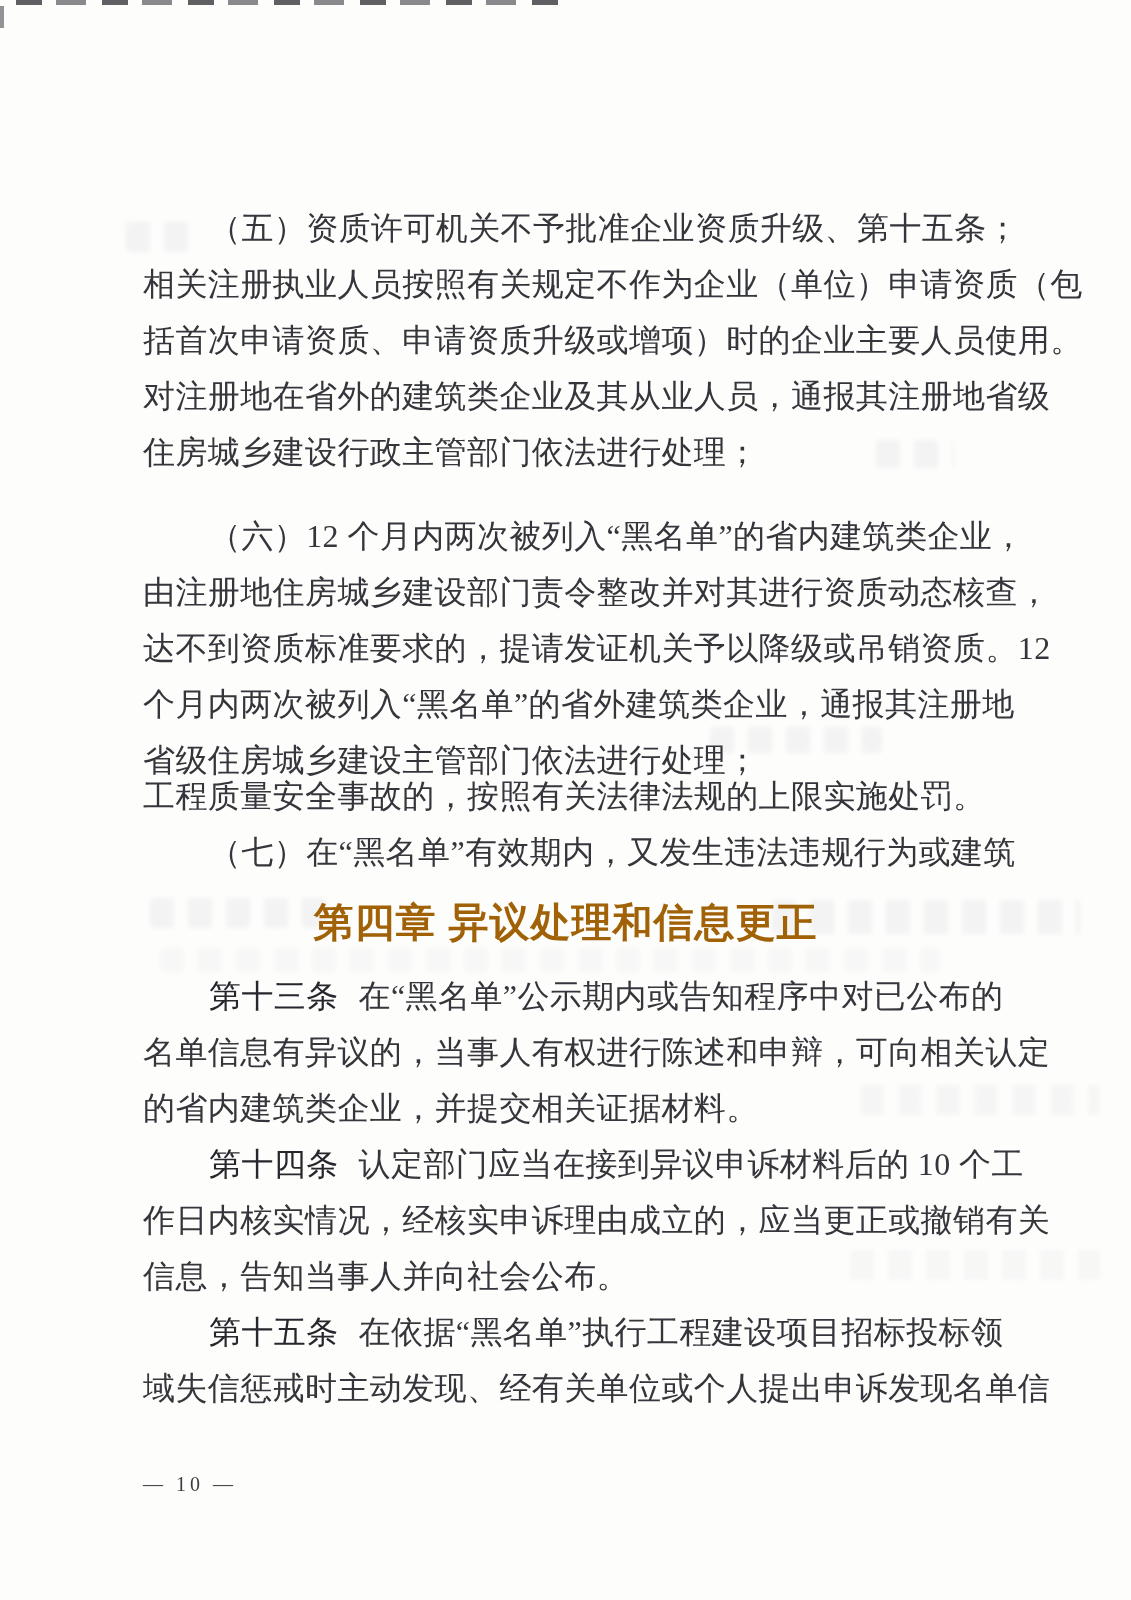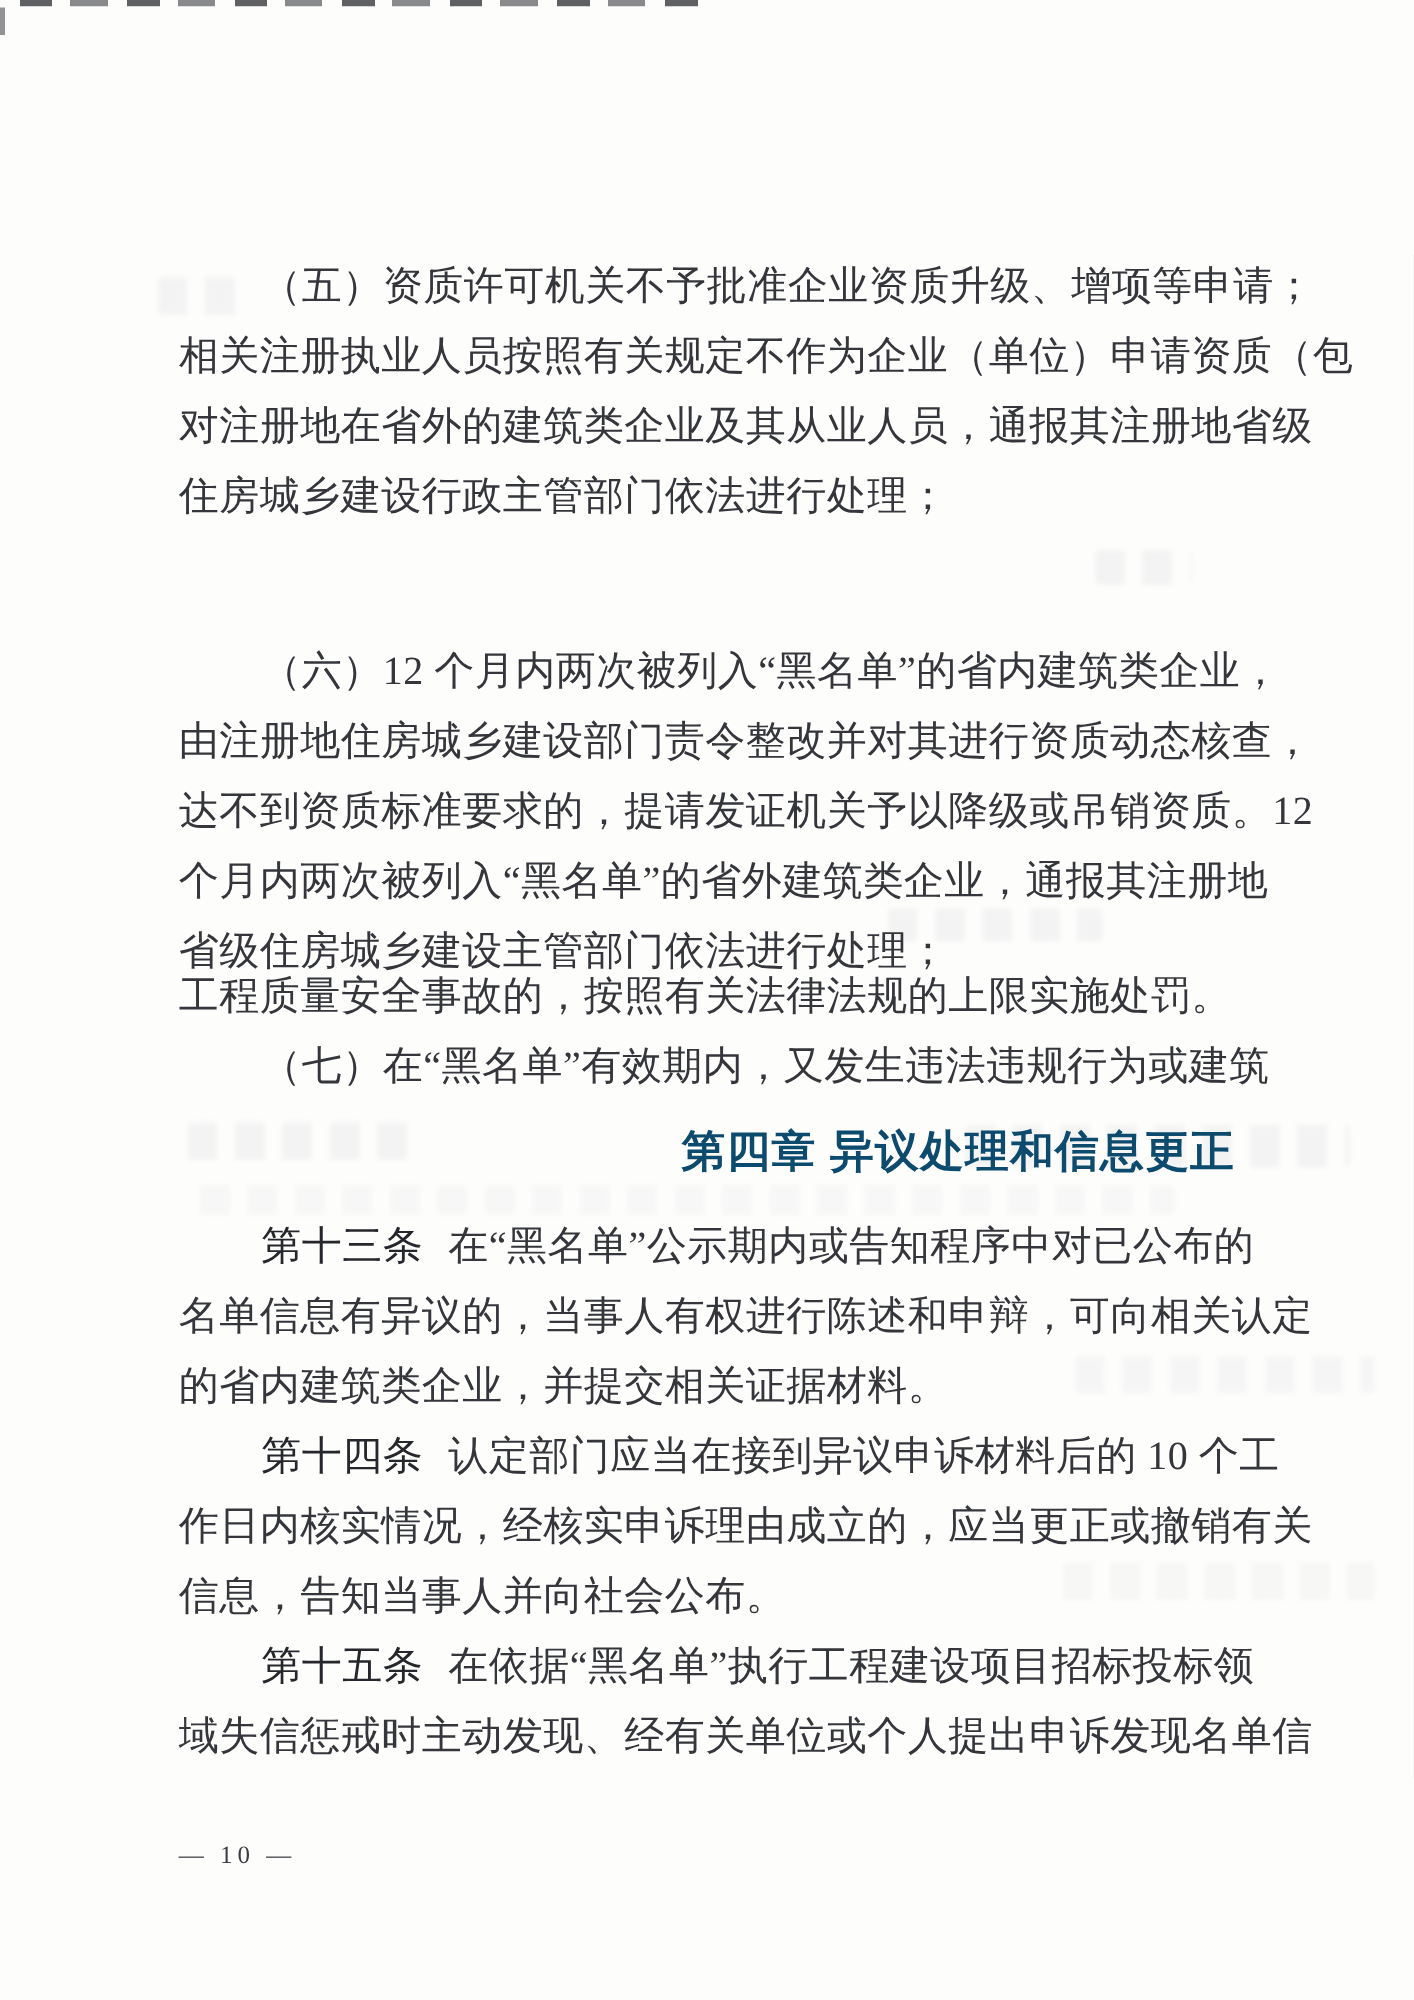--- a/index.html
+++ b/index.html
@@ -68,26 +68,26 @@
     color: #26272c;
     margin-right: 20px;
   }
   .chapter-heading {
     position: absolute;
     left: 143px;
     width: 845px;
     top: 894px;
     height: 56px;
     line-height: 56px;
-    text-align: right;
+    text-align: center;
     font-family: "Liberation Sans", sans-serif;
     font-weight: 700;
-    font-size: 35px;
+    font-size: 40px;
     letter-spacing: 1px;
-    color: #0c4a6e;
+    color: #a16207;
   }
   .page-number {
     position: absolute;
     left: 143px;
     top: 1462px;
     height: 44px;
     line-height: 44px;
     font-size: 20px;
     letter-spacing: 4px;
     color: #3c3d42;
@@ -104,22 +104,23 @@
   <div class="ghost" style="top:222px; left:126px; width:64px; height:30px;"></div>
   <div class="ghost" style="top:440px; left:876px; width:78px; height:28px;"></div>
   <div class="ghost" style="top:727px; left:710px; width:172px; height:26px;"></div>
   <div class="ghost" style="top:898px; left:150px; width:190px; height:30px;"></div>
   <div class="ghost" style="top:900px; left:772px; width:308px; height:34px;"></div>
   <div class="ghost" style="top:948px; left:160px; width:780px; height:24px; opacity:0.07;"></div>
   <div class="ghost" style="top:1085px; left:860px; width:240px; height:30px; opacity:0.09;"></div>
   <div class="ghost" style="top:1250px; left:850px; width:250px; height:30px; opacity:0.08;"></div>
 
   <div class="para" style="top:200px;">
-    <div class="line indent fill">（五）资质许可机关不予批准企业资质升级、增项等申请；</div>
+    <div class="line indent fill">（五）资质许可机关不予批准企业资质升级、第十五条；</div>
     <div class="line fill">相关注册执业人员按照有关规定不作为企业（单位）申请资质（包</div>
+    <div class="line fill">括首次申请资质、申请资质升级或增项）时的企业主要人员使用。</div>
     <div class="line fill">对注册地在省外的建筑类企业及其从业人员，通报其注册地省级</div>
     <div class="line">住房城乡建设行政主管部门依法进行处理；</div>
   </div>
 
   <div class="para" style="top:508px;">
     <div class="line indent fill">（六）12 个月内两次被列入“黑名单”的省内建筑类企业，</div>
     <div class="line fill">由注册地住房城乡建设部门责令整改并对其进行资质动态核查，</div>
     <div class="line fill">达不到资质标准要求的，提请发证机关予以降级或吊销资质。12</div>
     <div class="line fill">个月内两次被列入“黑名单”的省外建筑类企业，通报其注册地</div>
     <div class="line">省级住房城乡建设主管部门依法进行处理；</div>

